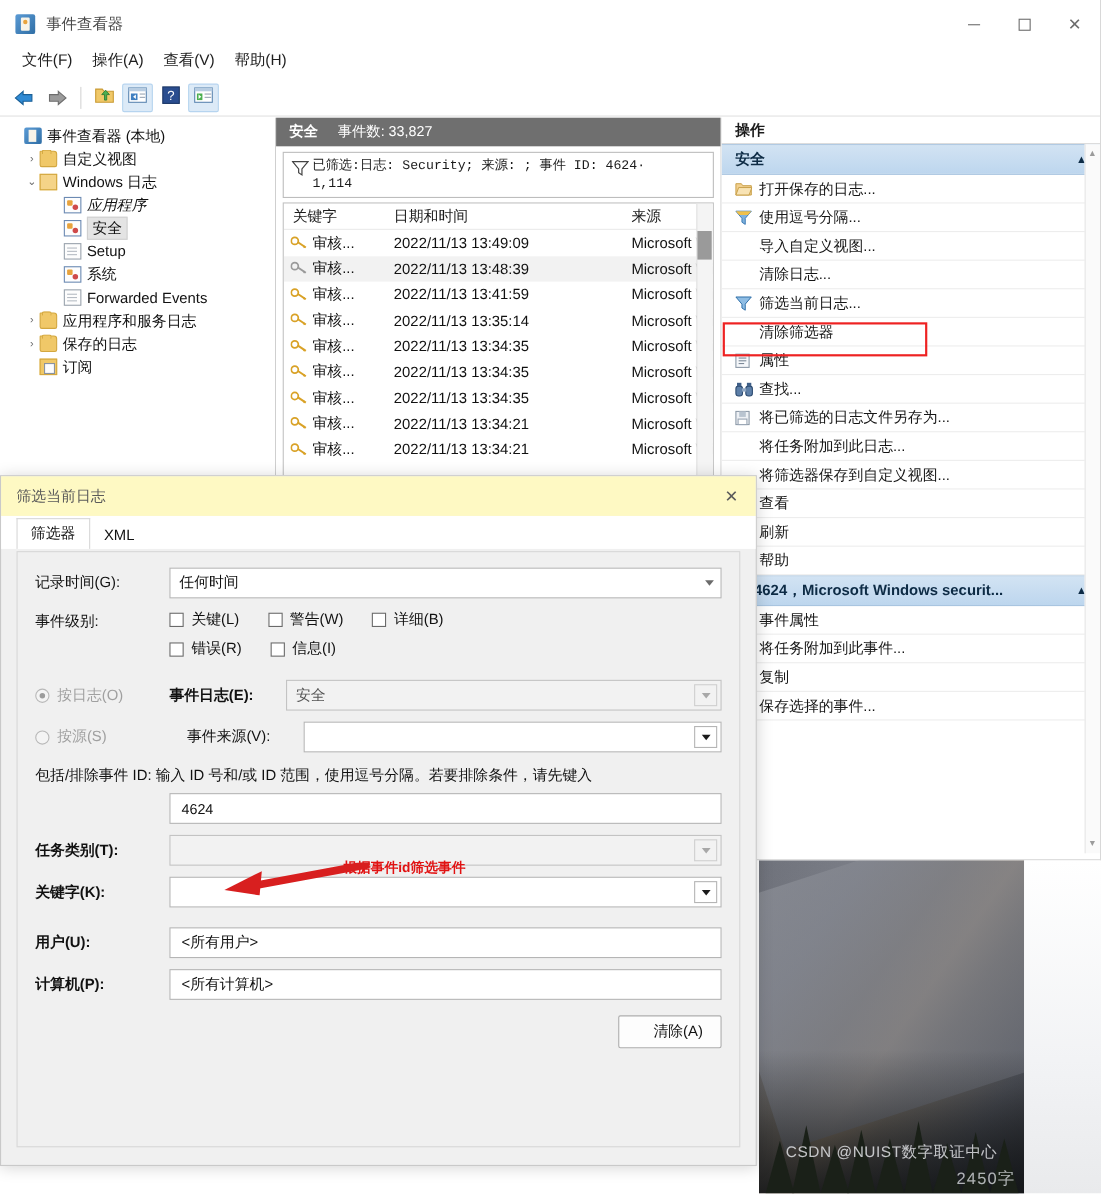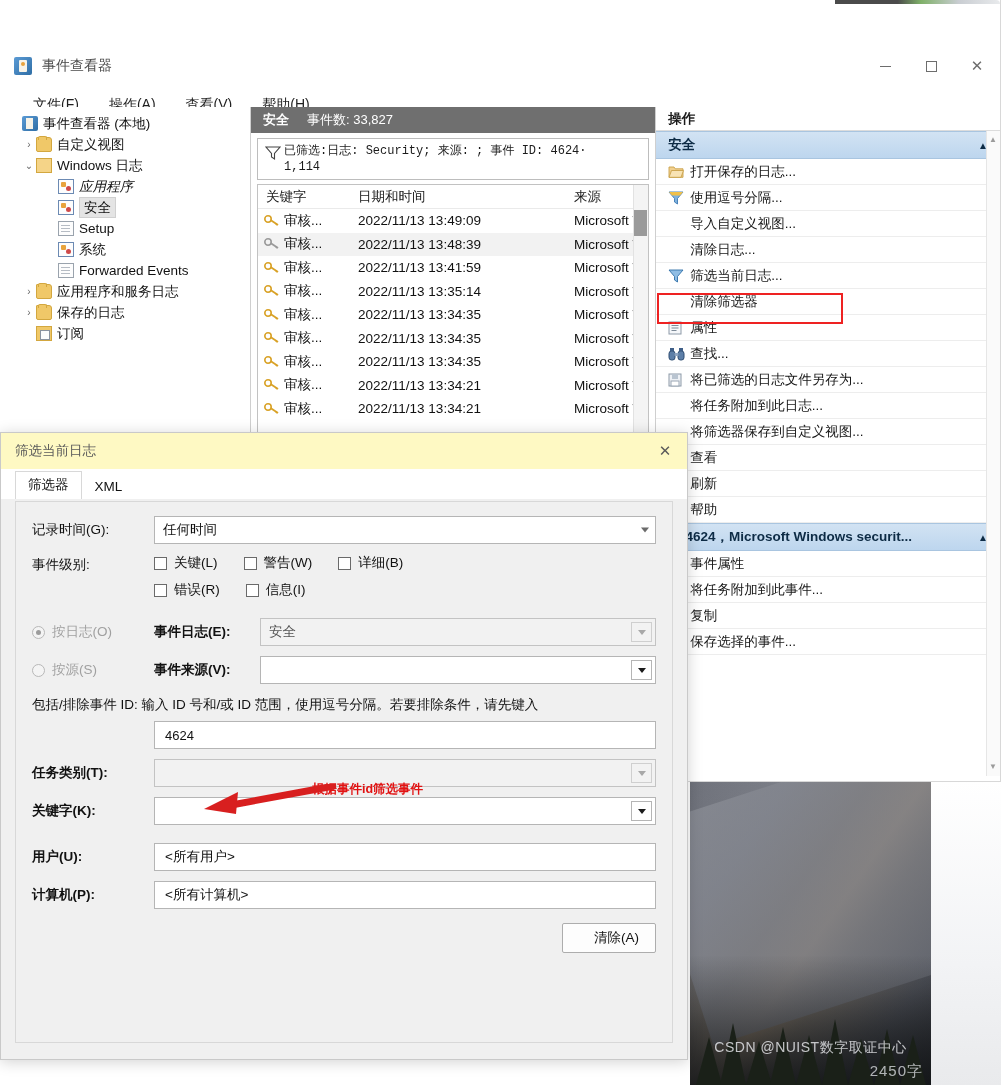--- a/index.html
+++ b/index.html
@@ -57,21 +57,21 @@
 
   
   .window {
     position: absolute; left: 0; top: 0; width: 1001px; height: 782px;
     background: #ffffff;
     border: 1px solid #d8d8d8;
     border-top: none; border-left: none;
   }
   .titlebar {
     position: relative; height: 44px; background: #ffffff;
-    display: flex; align-items: center; padding-left: 14px; margin-top: 44px;
+    display: flex; align-items: center; padding-left: 14px;
   }
   .app-icon {
     width: 18px; height: 18px; margin-right: 10px; position: relative;
     background: linear-gradient(135deg,#5b9bd5,#2f6ea5);
     border-radius: 2px;
   }
   .app-icon::after {
     content: ""; position: absolute; left: 5px; top: 3px; width: 8px; height: 12px;
     background: #f7f3e8; border-radius: 1px;
   }
@@ -85,21 +85,21 @@
         color: #6d6d6d; font-size: 15px; }
   .glyph-min { display:block; width: 11px; height: 1px; background: #6d6d6d; }
   .glyph-max { display:block; width: 11px; height: 11px; border: 1px solid #6d6d6d; }
   .title-accent {
     position: absolute; right: 0; top: 0; width: 165px; height: 4px;
     background: linear-gradient(to right, #4b4b4b 0%, #4b4b4b 38%, #7fb069 52%, #c9cdd2 75%, #e8eaec 100%);
     border-top-right-radius: 8px;
   }
 
   
-  .menubar { height: 28px; display: flex; align-items: flex-end; padding-left: 31px; gap: 26px;
+  .menubar { height: 28px; display: flex; align-items: flex-start; padding-left: 18px; gap: 14px;
              font-size: 14px; color: #1f1f1f; background: #ffffff; }
   .menuitem { padding: 2px 2px; cursor: default; }
 
   
   .toolbar { height: 34px; display: flex; align-items: center; padding-left: 8px; gap: 2px;
              background: #ffffff; border-bottom: 1px solid #e2e2e2; }
   .tb { width: 28px; height: 26px; display:flex; align-items:center; justify-content:center; border-radius:2px; }
   .tb.sel { background: #dceaf7; border: 1px solid #b6d4ef; }
   .tb-sep { width: 1px; height: 20px; background: #d5d5d5; margin: 0 5px; }
   .ico-back svg, .ico-fwd svg { display:block; }
@@ -755,21 +755,21 @@
               <span class="caret"></span>
             </span>
         </div>
       </div>
 
       <div class="row">
         <div style="width:122px; flex:none; display:flex; align-items:center; gap:7px;">
           <span class="radio"></span>
           <span class="lbl lbl-dim">按源(S)</span>
         </div>
-        <div class="lbl" style="width:106px; flex:none; font-weight:700;">事件来源(V):</div>
+        <div class="lbl" style="width:106px; flex:none; font-weight:400;margin-left:16px;">事件来源(V):</div>
         <div class="combo">
           <span></span>
           <span class="caret-btn">
               <span class="caret"></span>
             </span>
         </div>
       </div>
 
       <div class="helptext">
         <div>包括/排除事件 ID: 输入 ID 号和/或 ID 范围，使用逗号分隔。若要排除条件，请先键入</div>

